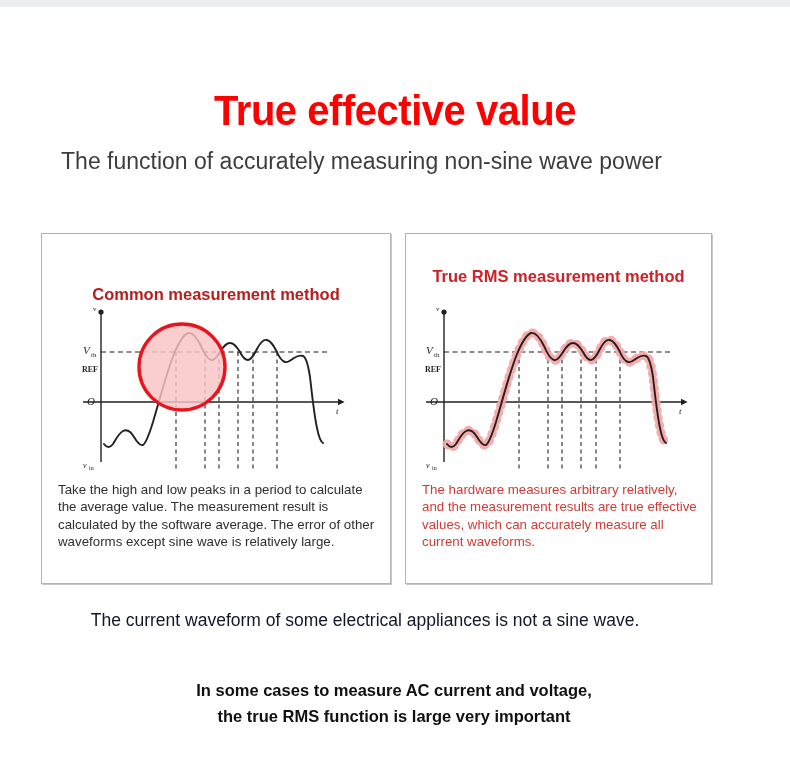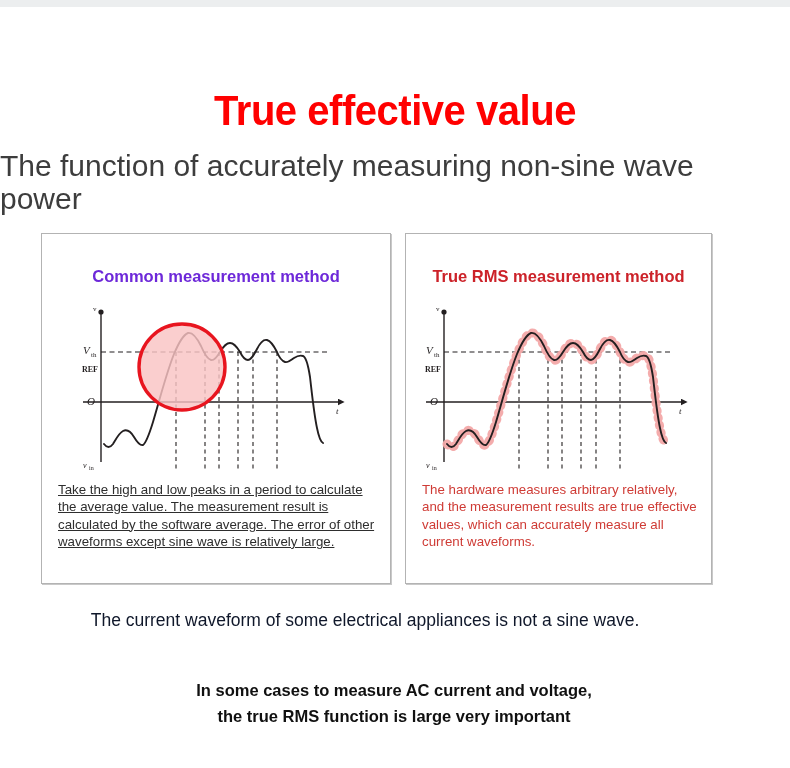--- a/index.html
+++ b/index.html
@@ -35,23 +35,23 @@
     font-size: 43px;
     letter-spacing: -0.5px;
     transform: scaleX(0.93);
     line-height: 1;
   }
   #page-subtitle {
     position: absolute;
     top: 149px;
     left: 0;
     width: 723px;
-    text-align: left;
+    text-align: center;
     color: #3d3d3d;
-    font-size: 30px;
+    font-size: 23px;
     font-weight: 400;
     line-height: 1.1;
   }
 
   .panel {
     position: absolute;
     top: 233px;
     height: 351px;
     background: #ffffff;
     border: 1px solid #b3b3b3;
@@ -64,42 +64,42 @@
   .panel-header {
     position: absolute;
     top: 34px;
     left: 0;
     width: 100%;
     text-align: center;
     font-size: 16.5px;
     font-weight: bold;
     line-height: 1;
   }
-  #panel-left  .panel-header { color: #6d28d9; }
+  #panel-left  .panel-header { color: #b91c1c; margin-top: 18px; }
   #panel-right .panel-header { color: #cc2229; }
 
   .chart-wrap {
     position: absolute;
     top: 68px;
     left: 0;
     width: 100%;
     height: 175px;
   }
   .chart-wrap svg { display: block; margin: 0 auto; }
 
   .panel-caption {
     position: absolute;
     left: 16px;
     right: 14px;
     top: 247px;
     font-size: 13.3px;
     line-height: 1.30;
     text-align: left;
   }
-  #panel-left  .panel-caption { color: #2e2e2e; text-decoration: underline; }
+  #panel-left  .panel-caption { color: #2e2e2e; }
   #panel-right .panel-caption { color: #cf3b35; }
 
   #footer-note {
     position: absolute;
     top: 608px;
     left: 0;
     width: 730px;
     text-align: center;
     color: #0f172a;
     font-size: 17.5px;

